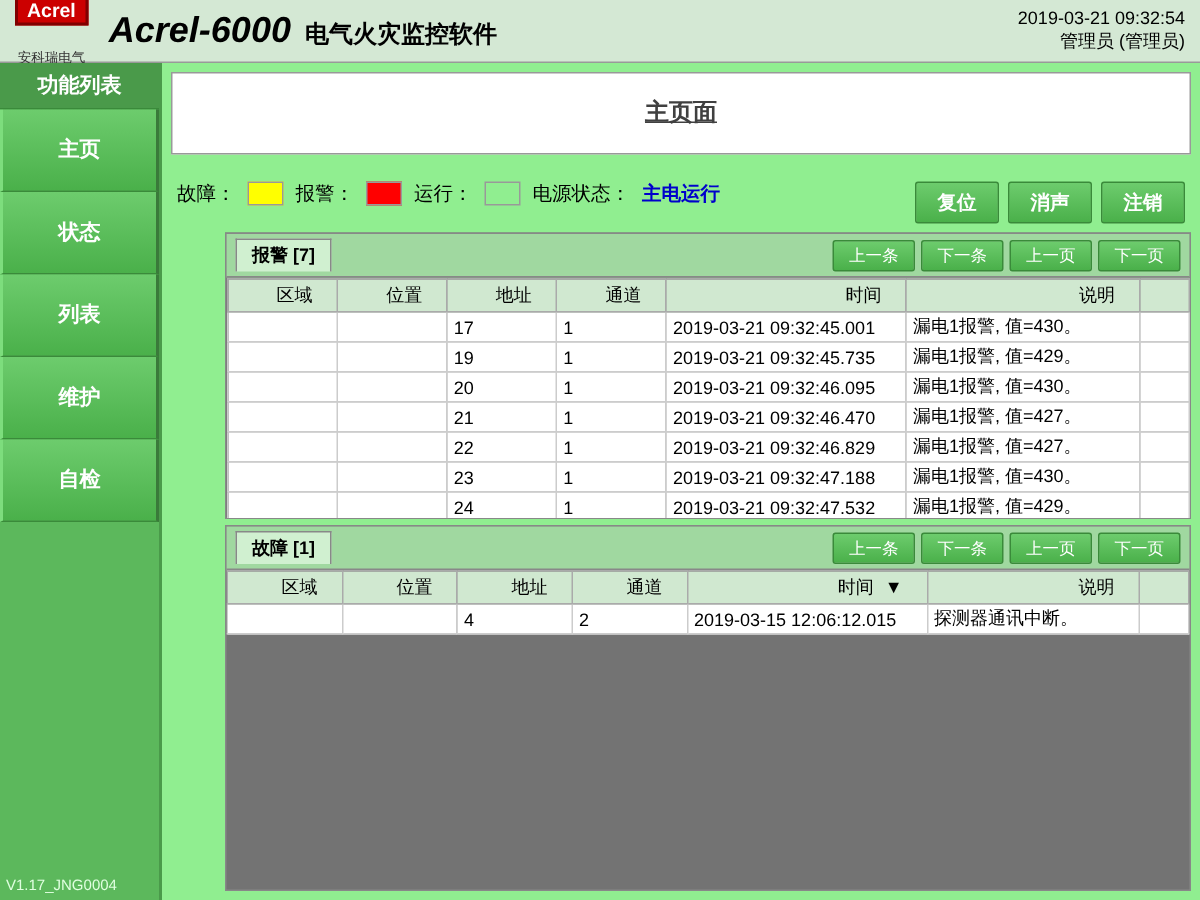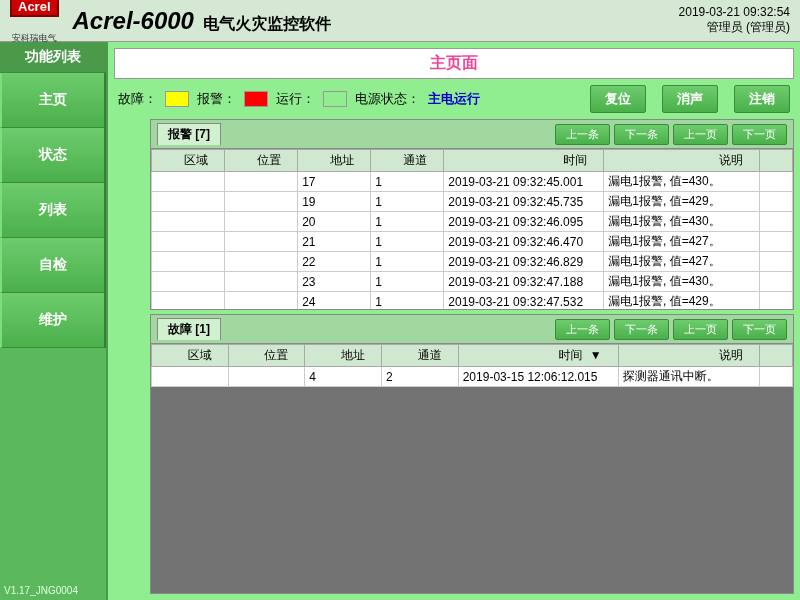--- a/index.html
+++ b/index.html
@@ -85,22 +85,23 @@
       gap: 4px;
     }
 
     
     .page-title-bar {
       background: white;
       border: 1px solid #999;
       text-align: center;
       font-size: 16px;
       font-weight: bold;
-      padding: 4px;
-      color: #ec4899;
+      padding: 16px;
+      color: #404040;
+      text-decoration: underline;
     }
 
     
     .status-bar {
       display: flex;
       align-items: center;
       gap: 8px;
       padding: 2px 4px;
       font-size: 13px;
     }
@@ -122,21 +123,22 @@
       border: 1px solid #999;
       display: inline-block;
     }
     .status-power {
       color: #0000cc;
       font-weight: bold;
     }
     .status-buttons {
       margin-left: auto;
       display: flex;
-      gap: 16px;
+      gap: 6px;
+      margin-top: 12px;
     }
     .action-btn {
       background: linear-gradient(to bottom, #6dcc6d, #4ab04a);
       color: white;
       font-size: 13px;
       font-weight: bold;
       padding: 4px 14px;
       border: 1px solid #3a8a3a;
       cursor: pointer;
       border-radius: 2px;
@@ -226,22 +228,22 @@
   </div>
 </div>
 
 <div class="main-layout">
 
   <div class="sidebar">
     <div class="sidebar-header">功能列表</div>
     <div class="sidebar-btn">主页</div>
     <div class="sidebar-btn">状态</div>
     <div class="sidebar-btn">列表</div>
+    <div class="sidebar-btn">维护</div>
     <div class="sidebar-btn">自检</div>
-    <div class="sidebar-btn">维护</div>
     <div class="sidebar-version">V1.17_JNG0004</div>
   </div>
 
   <div class="content">
 
     <div class="page-title-bar">主页面</div>
 
     <div class="status-bar">
       <span>故障：</span>
       <span class="status-box-yellow"></span>

